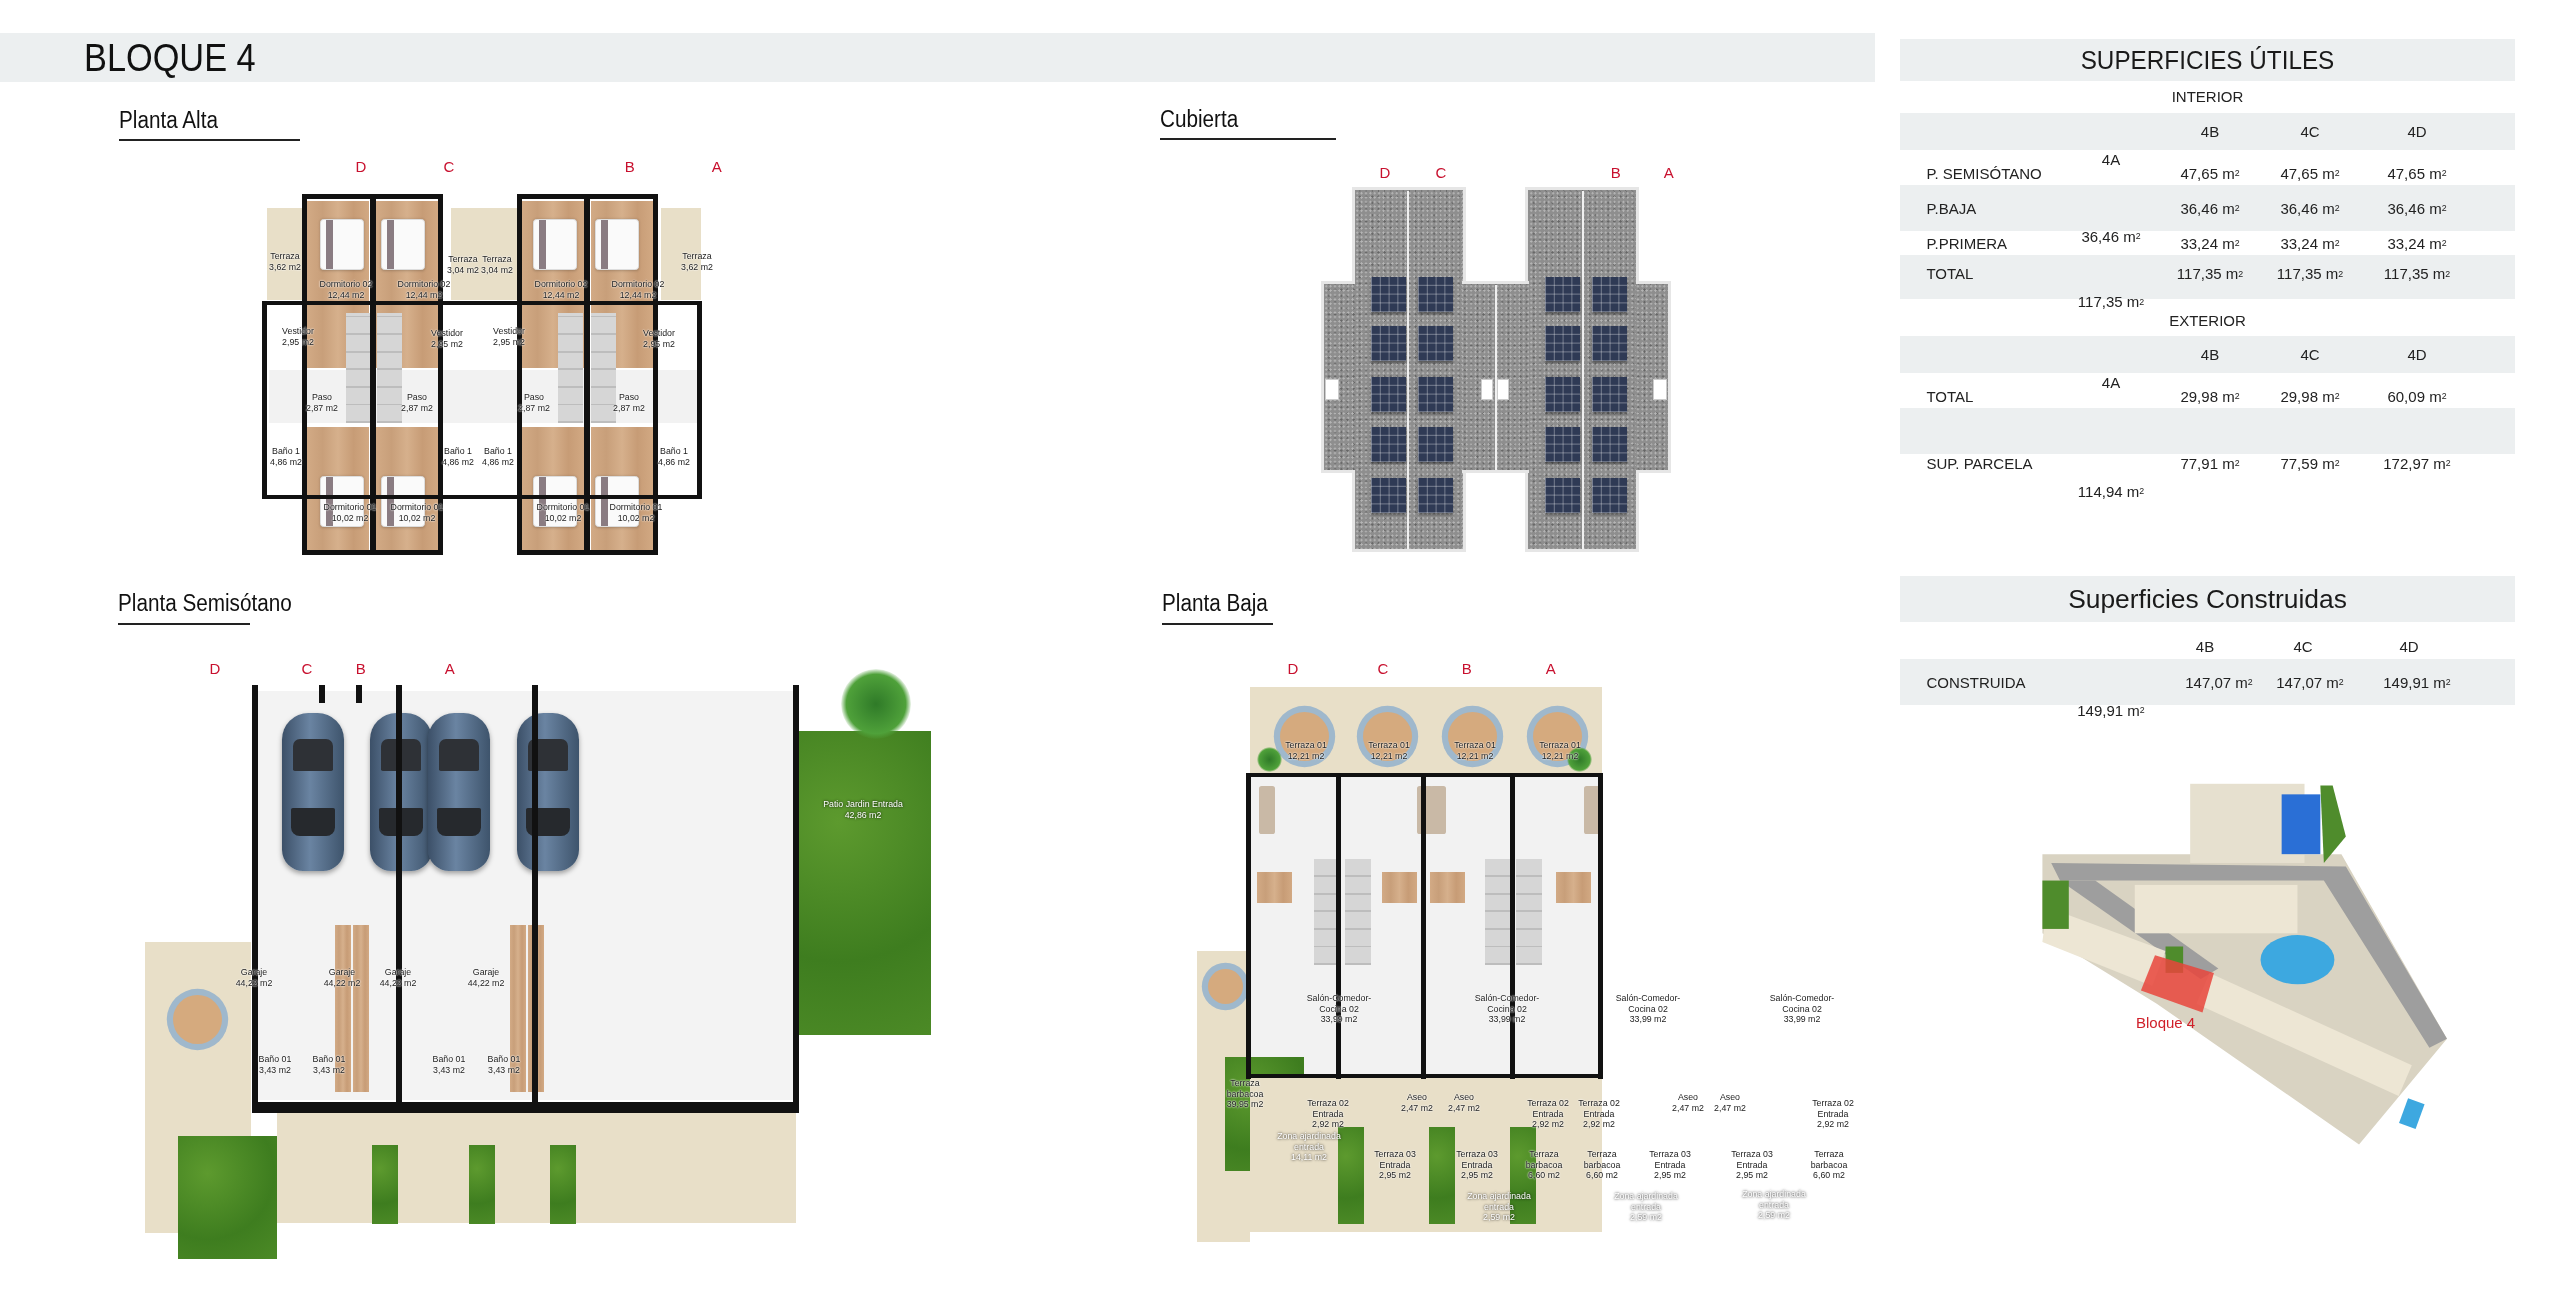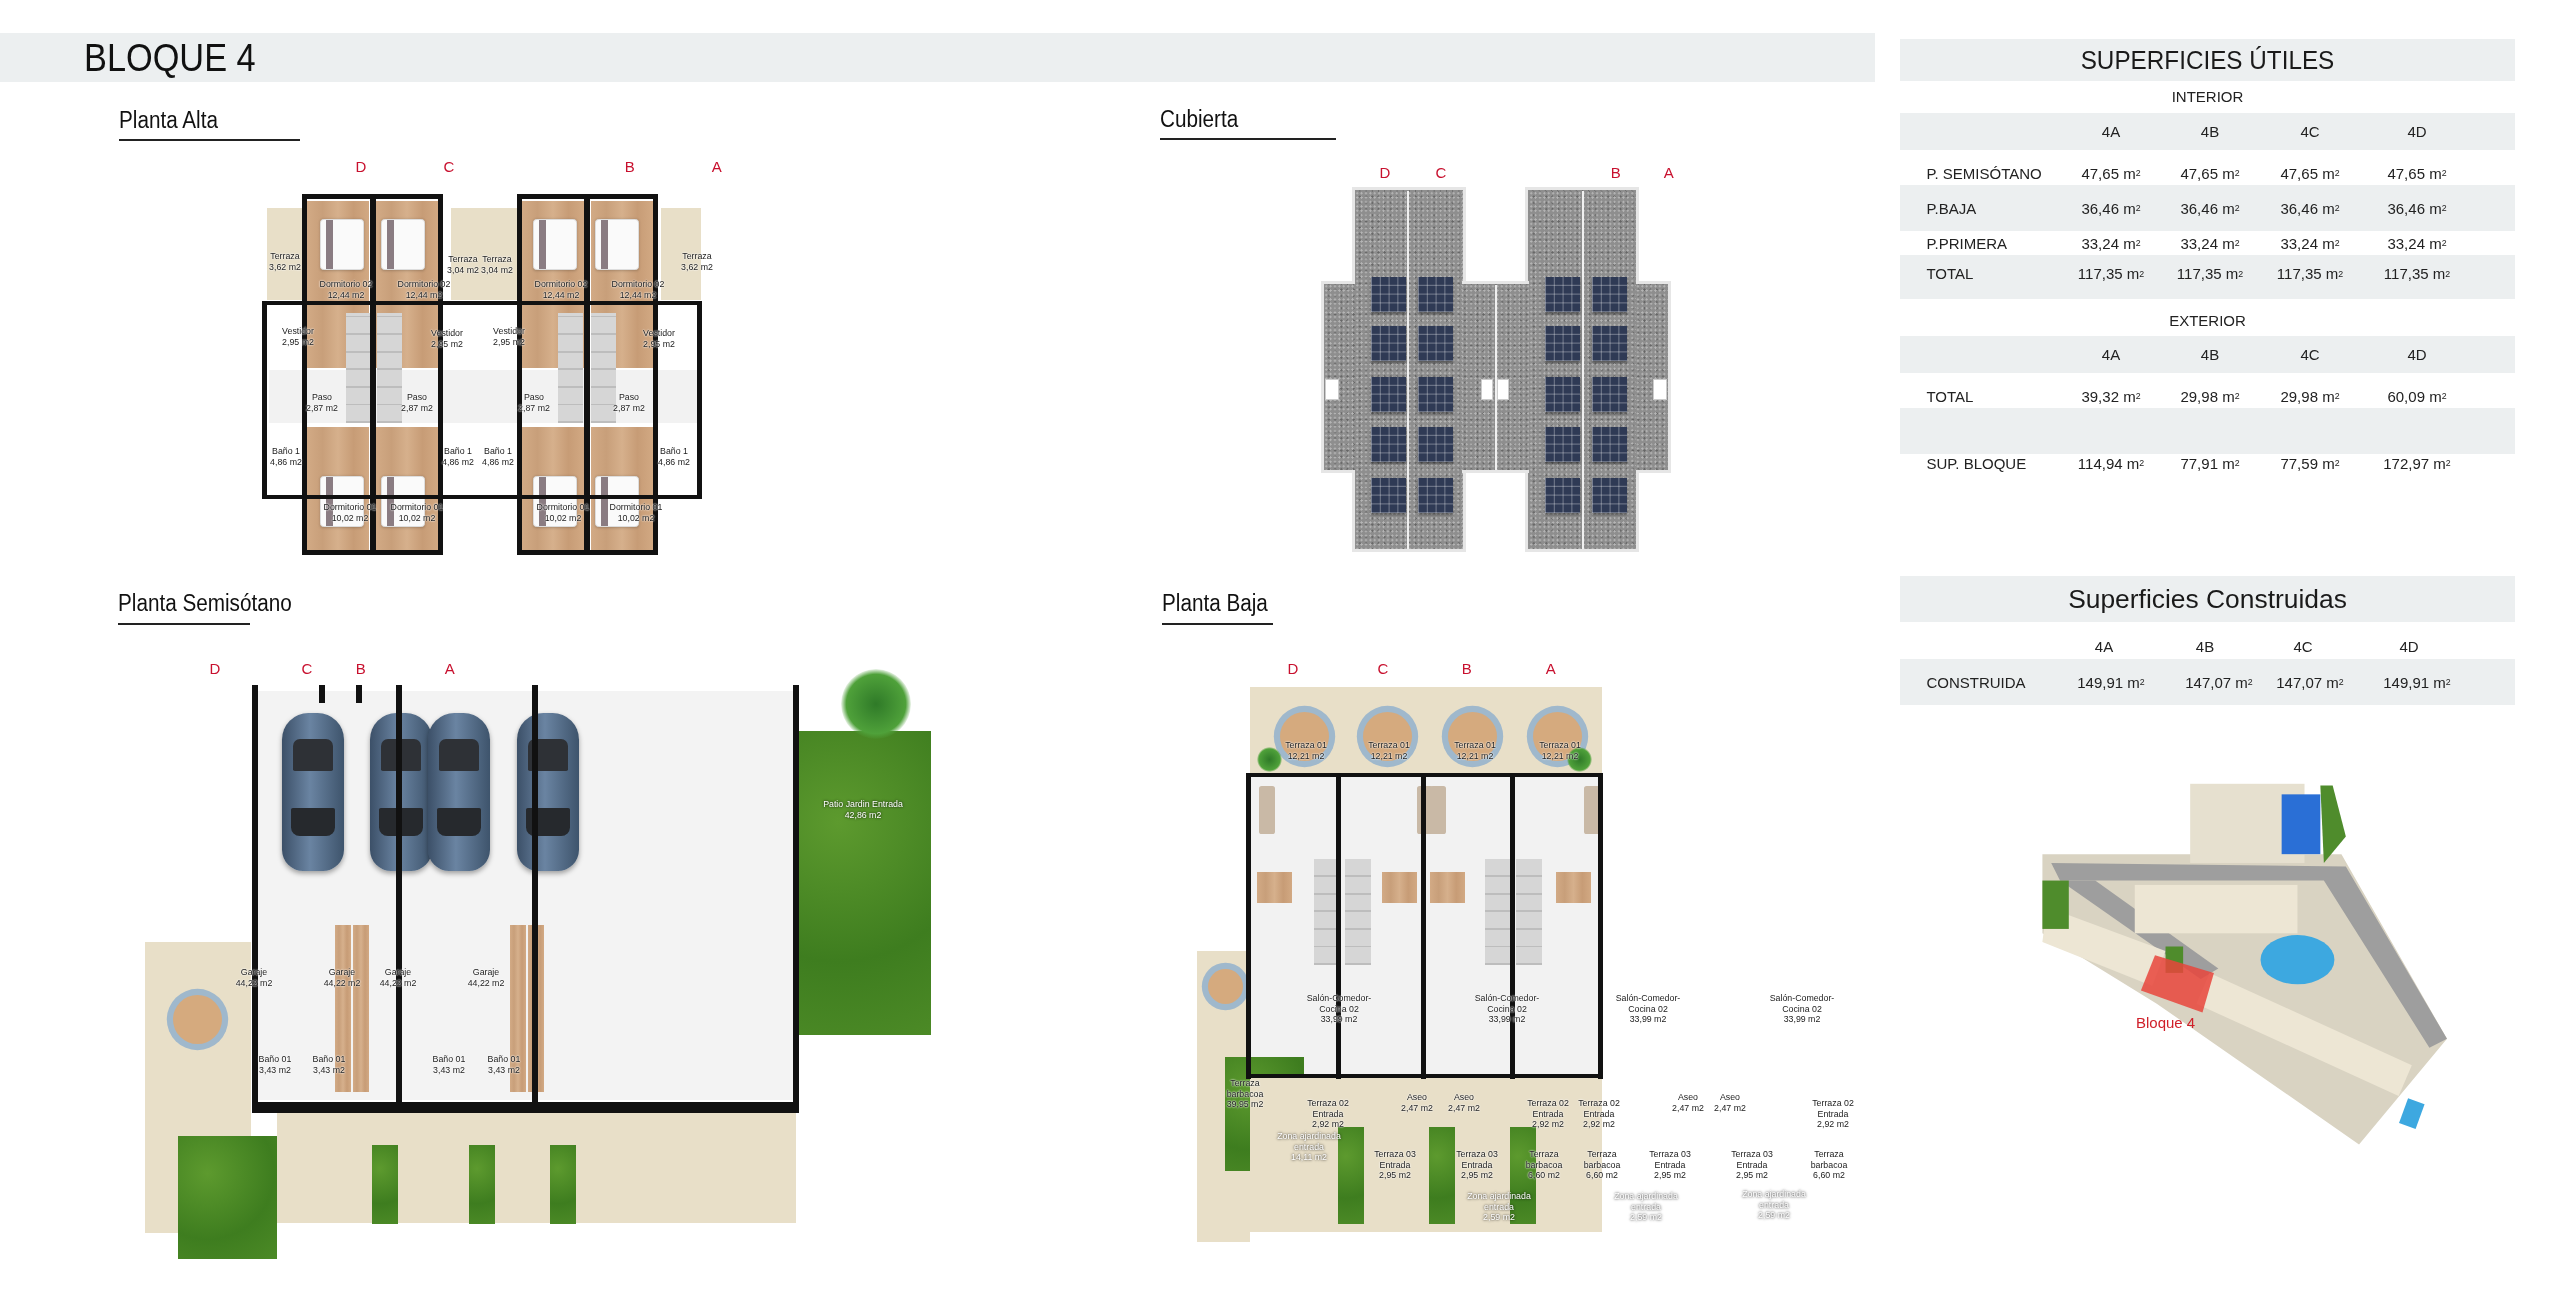--- a/index.html
+++ b/index.html
@@ -16,21 +16,21 @@
 
   .unit-letter { color: #c8102e; font-size: 15px; width: 17.6px; text-align: center; }
 
   
   .tp-band { background: #eceff0; }
   .tp-title { left: 1900px; width: 615px; text-align: center; font-size: 26.4px; line-height: 42px; color: #1a1a1a; transform: scaleX(0.92); }
   .tp-sub { left: 1900px; width: 615px; text-align: center; font-size: 15px; color: #222; }
   .tp-row { left: 1900px; width: 615px; height: 46px; }
   .tp-cell { position: absolute; top: 0; height: 100%; display: flex; align-items: center; font-size: 15px; color: #222; white-space: nowrap; }
   .tp-cell.lbl { left: 26.4px; }
-  .tp-cell.c0 { left: 158px; width: 106px; justify-content: center; }
+  .tp-cell.c0 { left: 158px; width: 106px; justify-content: center; margin-top: 28px; }
   .tp-cell.c1 { left: 257px; width: 106px; justify-content: center; }
   .tp-cell.c2 { left: 357px; width: 106px; justify-content: center; }
   .tp-cell.c3 { left: 460px; width: 114px; justify-content: center; }
   sup { font-size: 8.8px; vertical-align: 6.2px; }
 
   
   .wall { background: #111; position: absolute; }
   .wood { background: linear-gradient(90deg,#d2aa85 0%,#c89f7a 25%,#d6b08c 50%,#c79c76 75%,#d2a983 100%); position: absolute; }
   .tile { background: #f2f2f2; position: absolute; }
   .terr { background: #e8dfc8; position: absolute; }
@@ -442,21 +442,21 @@
       <span>29,98 m</span>
       <sup>2</sup>
     </div>
   <div class="tp-cell c3">
       <span>60,09 m</span>
       <sup>2</sup>
     </div>
 </div>
 <div class="abs tp-row tp-band" style="top:408px;"></div>
 <div class="abs tp-row" style="top:440px;">
-  <div class="tp-cell lbl">SUP. BLOQUE</div>
+  <div class="tp-cell lbl">SUP. PARCELA</div>
   <div class="tp-cell c0">
       <span>114,94 m</span>
       <sup>2</sup>
     </div>
   <div class="tp-cell c1">
       <span>77,91 m</span>
       <sup>2</sup>
     </div>
   <div class="tp-cell c2">
       <span>77,59 m</span>

